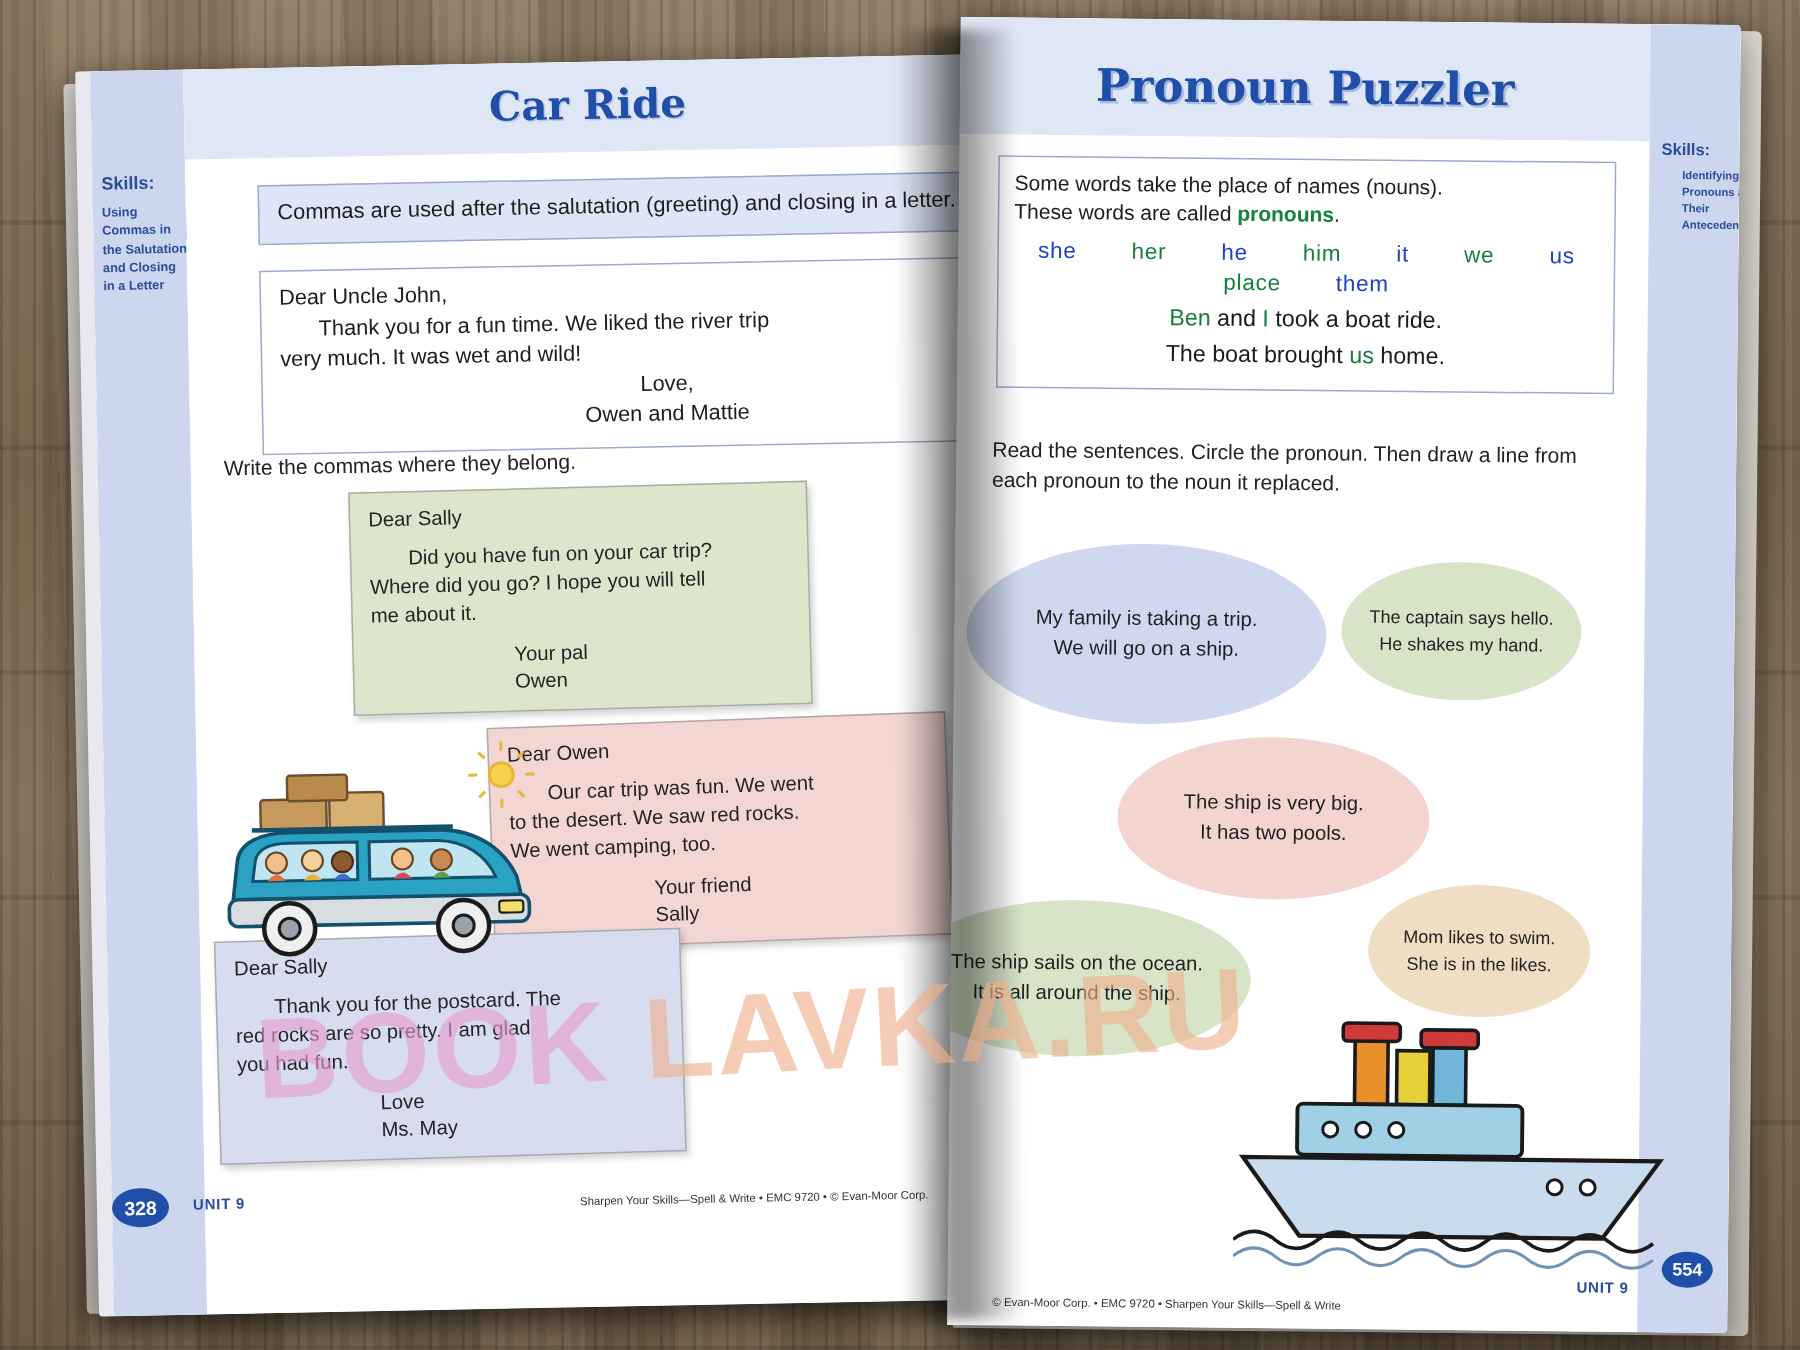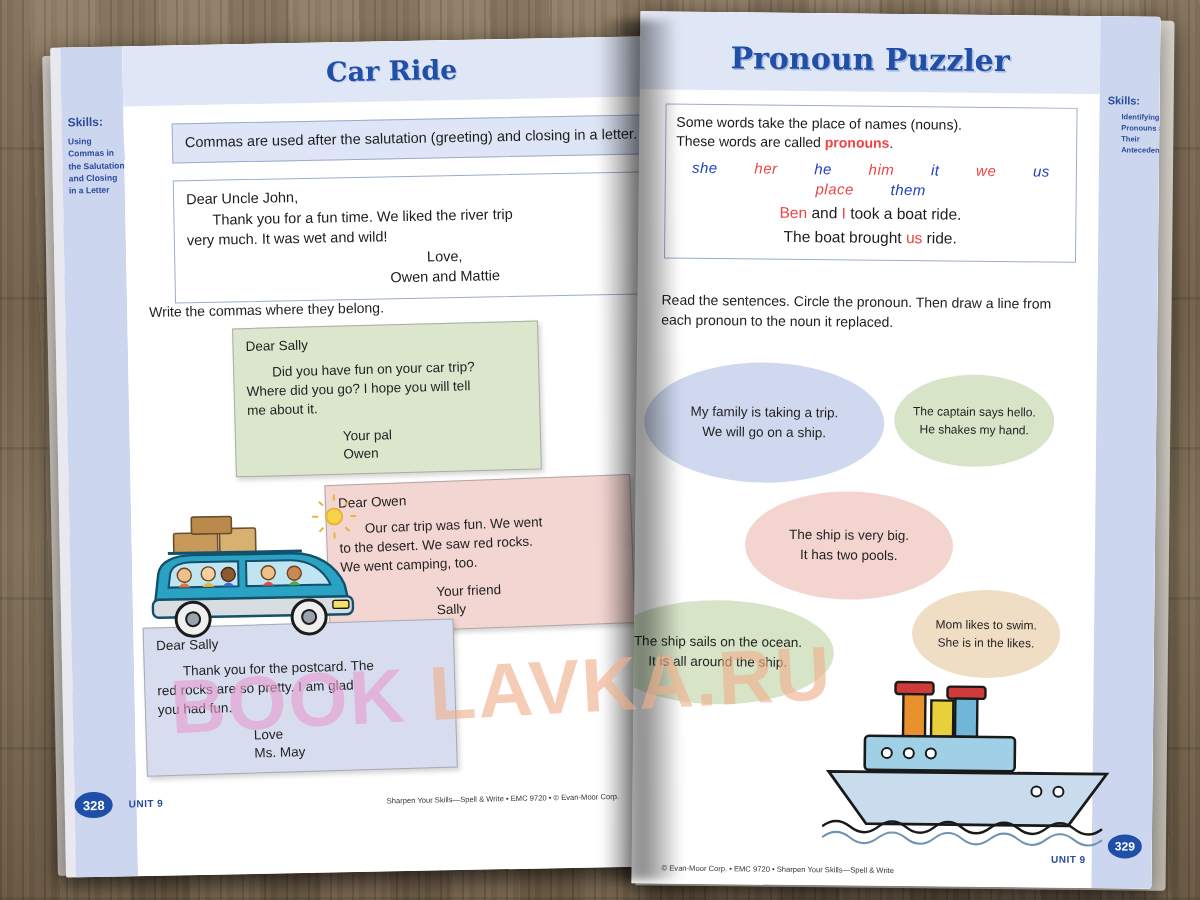--- a/index.html
+++ b/index.html
@@ -161,23 +161,23 @@
     text-shadow:1.5px 1.5px 0 #aab9dd;
   }
   .rule-box2{
     position:absolute;left:26px;top:92px;width:390px;
     background:#fff;border:1px solid #9aaccd;padding:8px 10px;
     font-family:"Liberation Sans",sans-serif;font-size:14px;line-height:1.35;color:#1b1b1b;
   }
   .pron-row{
     text-align:center;font-size:15px;margin:7px 0 4px 0;letter-spacing:.5px;
   }
-  .pron-row span{margin:0 16px;font-style:italic;}
+  .pron-row span{margin:0 16px;}
   .blue-t{color:#2040c0;}
-  .red-t{color:#ef4444;}
+  .red-t{color:#15803d;}
   .ex-line{text-align:center;font-size:15.5px;margin:3px 0;}
   .bubble{
     position:absolute;border-radius:50%;
     display:flex;flex-direction:column;align-items:center;justify-content:center;
     font-family:"Liberation Sans",sans-serif;font-size:13.5px;color:#1f1f1f;
     text-align:center;line-height:1.5;padding:6px 10px;box-sizing:border-box;
   }
   .bub-blue{background:#cfd8ef;}
   .bub-green{background:#d7e4c8;}
   .bub-pink{background:#f3d4cf;}
@@ -344,21 +344,21 @@
           <span class="blue-t">it</span>
           <span class="red-t">we</span>
           <span class="blue-t">us</span>
           <span class="red-t">place</span>
           <span class="blue-t">them</span>
         </div>
         <div class="ex-line">
           <span class="red-t">Ben</span><span> and </span><span class="red-t">I</span><span> took a boat ride.</span>
         </div>
         <div class="ex-line">
-          <span>The boat brought </span><span class="red-t">us</span><span> ride.</span>
+          <span>The boat brought </span><span class="red-t">us</span><span> home.</span>
         </div>
       </div>
 
       <div class="instr" style="left:24px;top:278px;width:390px;line-height:1.45;">Read the sentences. Circle the pronoun. Then draw a line from each pronoun to the noun it replaced.</div>
 
       <div class="bubble bub-blue" style="left:8px;top:350px;width:240px;height:120px;">
         <div>My family is taking a trip.</div>
         <div>We will go on a ship.</div>
       </div>
 
@@ -398,21 +398,21 @@
 
           <path d="M6 108 L284 108 L246 160 L44 160 Z" fill="#c8dced" stroke="#1a1a1a" stroke-width="2.8"></path>
           <circle cx="214" cy="126" r="5" fill="#fff" stroke="#1a1a1a" stroke-width="2"></circle>
           <circle cx="236" cy="126" r="5" fill="#fff" stroke="#1a1a1a" stroke-width="2"></circle>
 
           <path d="M0 163 q14 -11 28 0 q14 11 28 0 q14 -11 28 0 q14 11 28 0 q14 -11 28 0 q14 11 28 0 q14 -11 28 0 q14 11 28 0 q14 -11 28 0 q14 11 28 0" fill="none" stroke="#1a1a1a" stroke-width="2.4"></path>
           <path d="M0 174 q14 -11 28 0 q14 11 28 0 q14 -11 28 0 q14 11 28 0 q14 -11 28 0 q14 11 28 0 q14 -11 28 0 q14 11 28 0 q14 -11 28 0 q14 11 28 0" fill="none" stroke="#6f93b5" stroke-width="2"></path>
         </svg>
       </div>
 
-      <div class="page-num" style="right:10px;top:818px;width:34px;height:24px;font-size:12px;">329</div>
+      <div class="page-num" style="right:10px;top:818px;width:34px;height:24px;font-size:12px;">554</div>
       <div class="unit-label" style="position:absolute;right:66px;top:838px;">UNIT 9</div>
       <div class="footer-credit" style="left:30px;top:852px;">© Evan-Moor Corp. • EMC 9720 • Sharpen Your Skills—Spell &amp; Write</div>
     </div>
   </div>
 
   <div id="gutter"></div>
 
   <div id="watermark">
     <span class="w1">BOOK</span>
     <span class="w2">LAVKA.RU</span>

